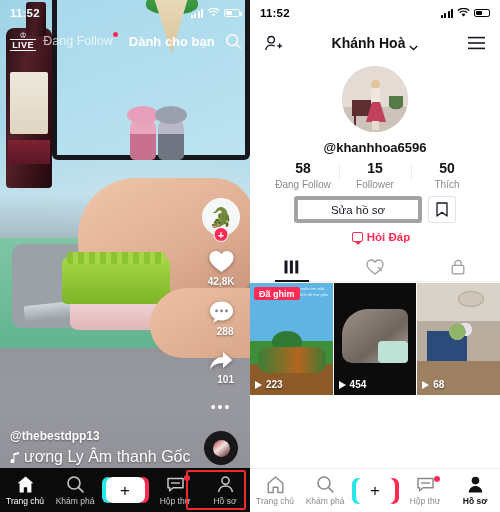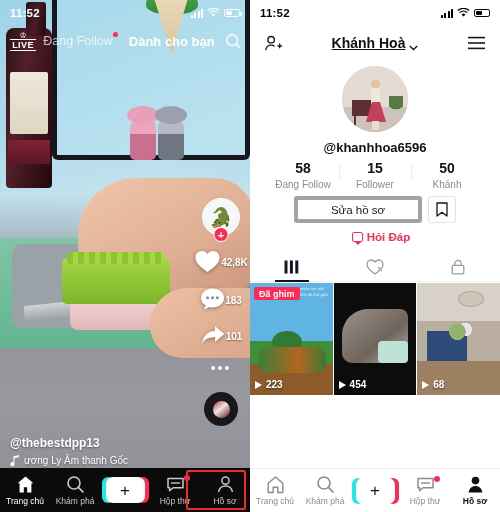--- a/index.html
+++ b/index.html
@@ -155,40 +155,40 @@
     background: radial-gradient(circle at 50% 42%, #f5f7f8 0 55%, #eaf0f2 100%);
     position: relative; display: flex; align-items: center; justify-content: center;
     font-size: 19px;
   }
   .rail-plus {
     position: absolute; bottom: -7px; left: 50%; transform: translateX(-50%);
     width: 15px; height: 15px; border-radius: 50%; background: #fe2c55; color: #fff;
     font-size: 11px; line-height: 14px; text-align: center; font-weight: 700;
     border: 1px solid #fff;
   }
-  .rail-item { margin-top: 13px; display: flex; flex-direction: row; align-items: center; }
+  .rail-item { margin-top: 13px; display: flex; flex-direction: column; align-items: flex-end; }
   .rail-item svg { display: block; filter: drop-shadow(0 1px 2px rgba(0,0,0,.35)); }
   .rail-count { font-size: 10px; color: #fff; font-weight: 600; margin-top: 2px;
     text-shadow: 0 1px 2px rgba(0,0,0,.45); }
   .rail-dots { margin-top: 14px; color: #fff; font-size: 14px; letter-spacing: 2px; }
   .rail-disc {
     margin-top: 16px; width: 34px; height: 34px; border-radius: 50%;
     background: radial-gradient(circle, #3a1016 0 26%, #18181b 27% 100%);
     position: relative; display: flex; align-items: center; justify-content: center;
     overflow: hidden;
   }
   .rail-disc .art {
     width: 17px; height: 17px; border-radius: 50%;
     background: linear-gradient(140deg,#b8303f,#f0e6dd 45%,#5a1119);
   }
 
   .caption { position: absolute; left: 10px; bottom: 46px; width: 185px; z-index: 30; margin-top: 33px; }
   .cap-user { font-size: 12px; font-weight: 700; color: #fff; text-shadow: 0 1px 2px rgba(0,0,0,.4); }
   .cap-music { display: flex; align-items: center; gap: 4px; margin-top: 5px; }
-  .cap-music span { font-size: 10px; color: #fff; text-shadow: 0 1px 2px rgba(0,0,0,.4); }
+  .cap-music span { font-size: 16px; color: #fff; text-shadow: 0 1px 2px rgba(0,0,0,.4); }
 
   .nav {
     position: absolute; left: 0; right: 0; bottom: 0; height: 44px;
     display: flex; align-items: center; z-index: 50;
   }
   .nav.dark-nav { background: #0b0b0c; }
   .nav.light-nav { background: #fff; border-top: 1px solid #ededed; }
   .nav-item {
     flex: 1; display: flex; flex-direction: column; align-items: center;
     justify-content: center; gap: 2px; position: relative; height: 100%;
@@ -217,21 +217,21 @@
     pointer-events: none; z-index: 60;
   }
   #nav-highlight { right: 4px; bottom: 2px; width: 60px; height: 40px; }
 
   
   #profile { background: #fff; }
   .prof-top {
     position: absolute; top: 26px; left: 0; right: 0; height: 34px;
     display: flex; align-items: center; justify-content: space-between; padding: 0 14px;
   }
-  .prof-title { display: flex; align-items: flex-end; gap: 4px; font-size: 14px; font-weight: 700; color: #111; text-decoration: underline; }
+  .prof-title { display: flex; align-items: flex-end; gap: 4px; font-size: 14px; font-weight: 700; color: #111; }
   .avatar-big {
     position: absolute; top: 66px; left: 50%; transform: translateX(-50%);
     width: 66px; height: 66px; border-radius: 50%; overflow: hidden;
     background: linear-gradient(180deg,#ded6cf 0 52%,#c9bfb6 52% 100%);
   }
   .av-wall { position: absolute; inset: 0; background: linear-gradient(180deg,#e3dbd4 0 62%,#cdc3ba 62% 100%); }
   .av-desk { position: absolute; left: 10px; top: 34px; width: 26px; height: 16px; background: #5e2f30; }
   .av-desk::after { content:""; position:absolute; left:2px; top:16px; width:2px; height:12px; background:#5e2f30; }
   .av-plant { position: absolute; right: 5px; top: 30px; width: 14px; height: 24px;
     background: radial-gradient(circle at 50% 20%, #567a46 0 42%, transparent 43%); }
@@ -400,21 +400,21 @@
       </svg>
       <div class="rail-count">42,8K</div>
     </div>
     <div class="rail-item">
       <svg width="25" height="24" viewBox="0 0 25 24">
         <path d="M12.5 1.5C6.1 1.5 1 5.7 1 10.9c0 3 1.8 5.7 4.6 7.4L4.3 22.5l4.9-2.4c1 .2 2.1.3 3.3.3 6.4 0 11.5-4.2 11.5-9.5S18.9 1.5 12.5 1.5z" fill="#fff"></path>
         <circle cx="7.6" cy="10.8" r="1.5" fill="#8b8b8b"></circle>
         <circle cx="12.5" cy="10.8" r="1.5" fill="#8b8b8b"></circle>
         <circle cx="17.4" cy="10.8" r="1.5" fill="#8b8b8b"></circle>
       </svg>
-      <div class="rail-count">183</div>
+      <div class="rail-count">288</div>
     </div>
     <div class="rail-item">
       <svg width="26" height="22" viewBox="0 0 26 22">
         <path d="M15 2v5C7.5 7.4 3 12 1.8 20c2.6-4.7 7-6.8 13.2-6.9V18l9.2-8z" fill="#fff"></path>
       </svg>
       <div class="rail-count">101</div>
     </div>
     <div class="rail-dots">•••</div>
     <div class="rail-disc">
       <div class="art"></div>
@@ -525,21 +525,21 @@
     <div class="stat">
       <div class="stat-num">58</div>
       <div class="stat-label">Đang Follow</div>
     </div>
     <div class="stat">
       <div class="stat-num">15</div>
       <div class="stat-label">Follower</div>
     </div>
     <div class="stat">
       <div class="stat-num">50</div>
-      <div class="stat-label">Khánh</div>
+      <div class="stat-label">Thích</div>
     </div>
   </div>
 
   <div class="actions">
     <div class="btn-edit">Sửa hồ sơ</div>
     <div class="btn-icon">
       <svg width="12" height="15" viewBox="0 0 12 15">
         <path d="M1 1h10v13L6 10.3 1 14z" stroke="#161722" stroke-width="1.3" fill="none" stroke-linejoin="round"></path>
       </svg>
     </div>

